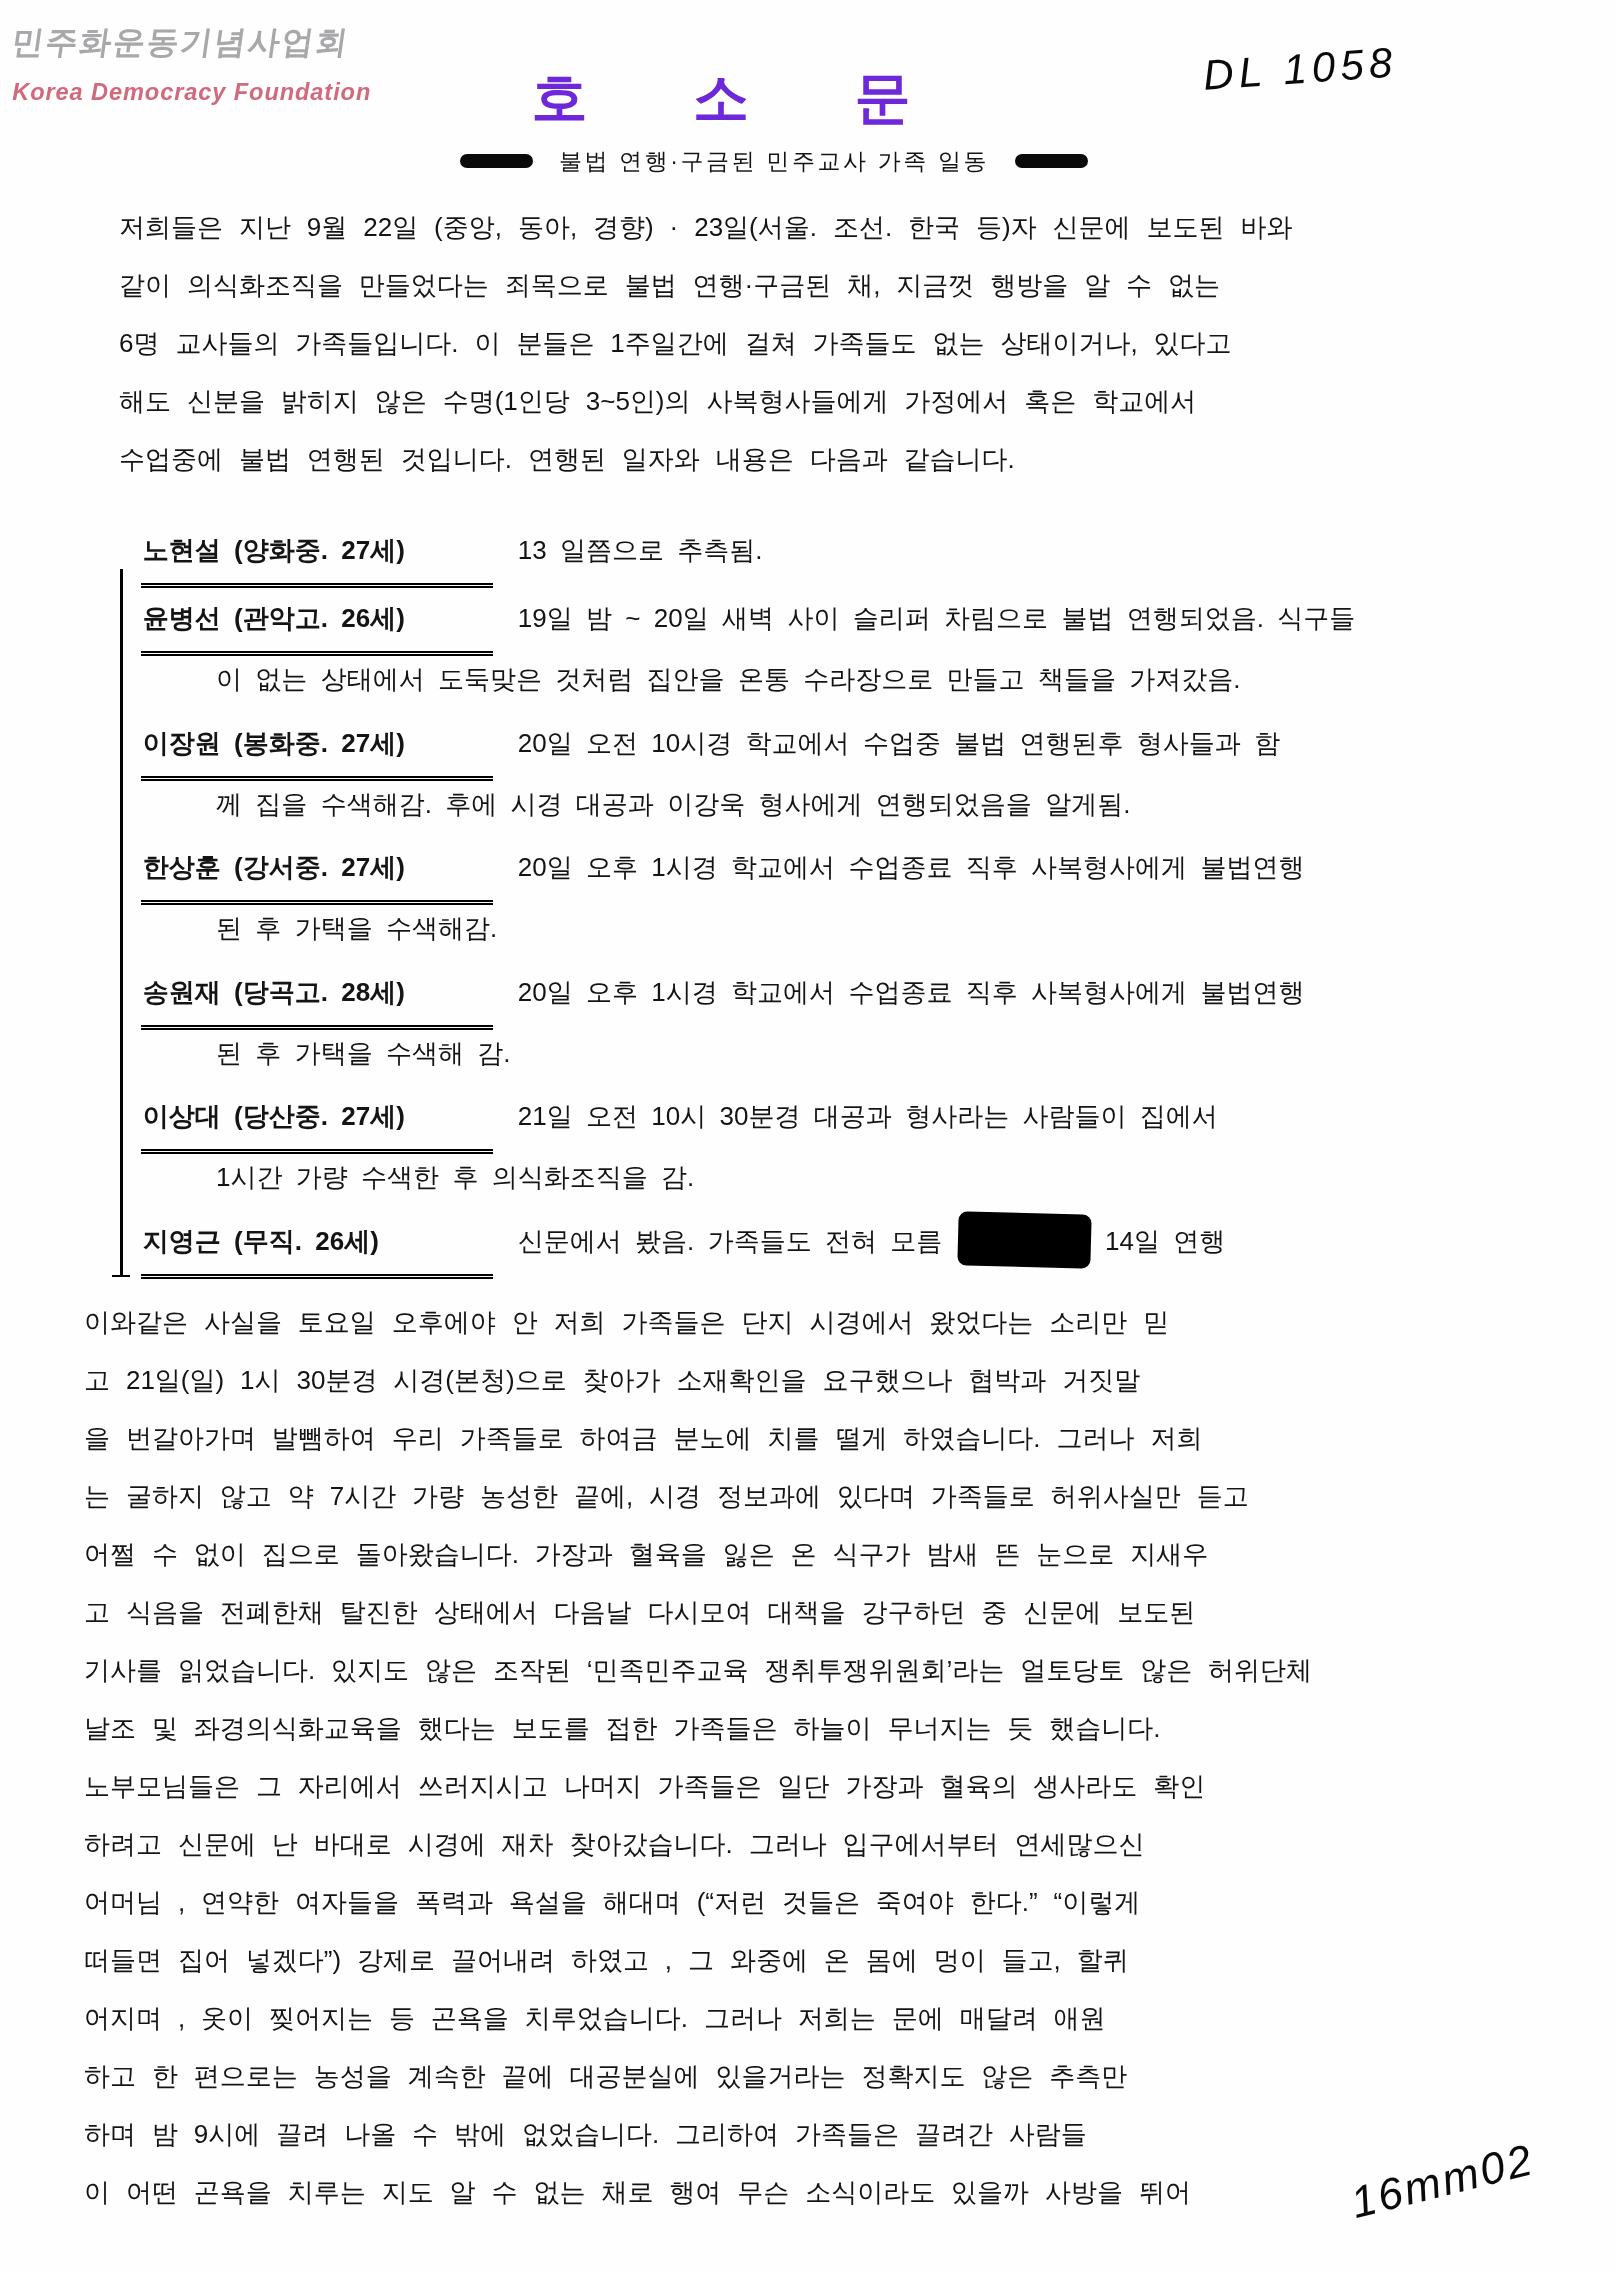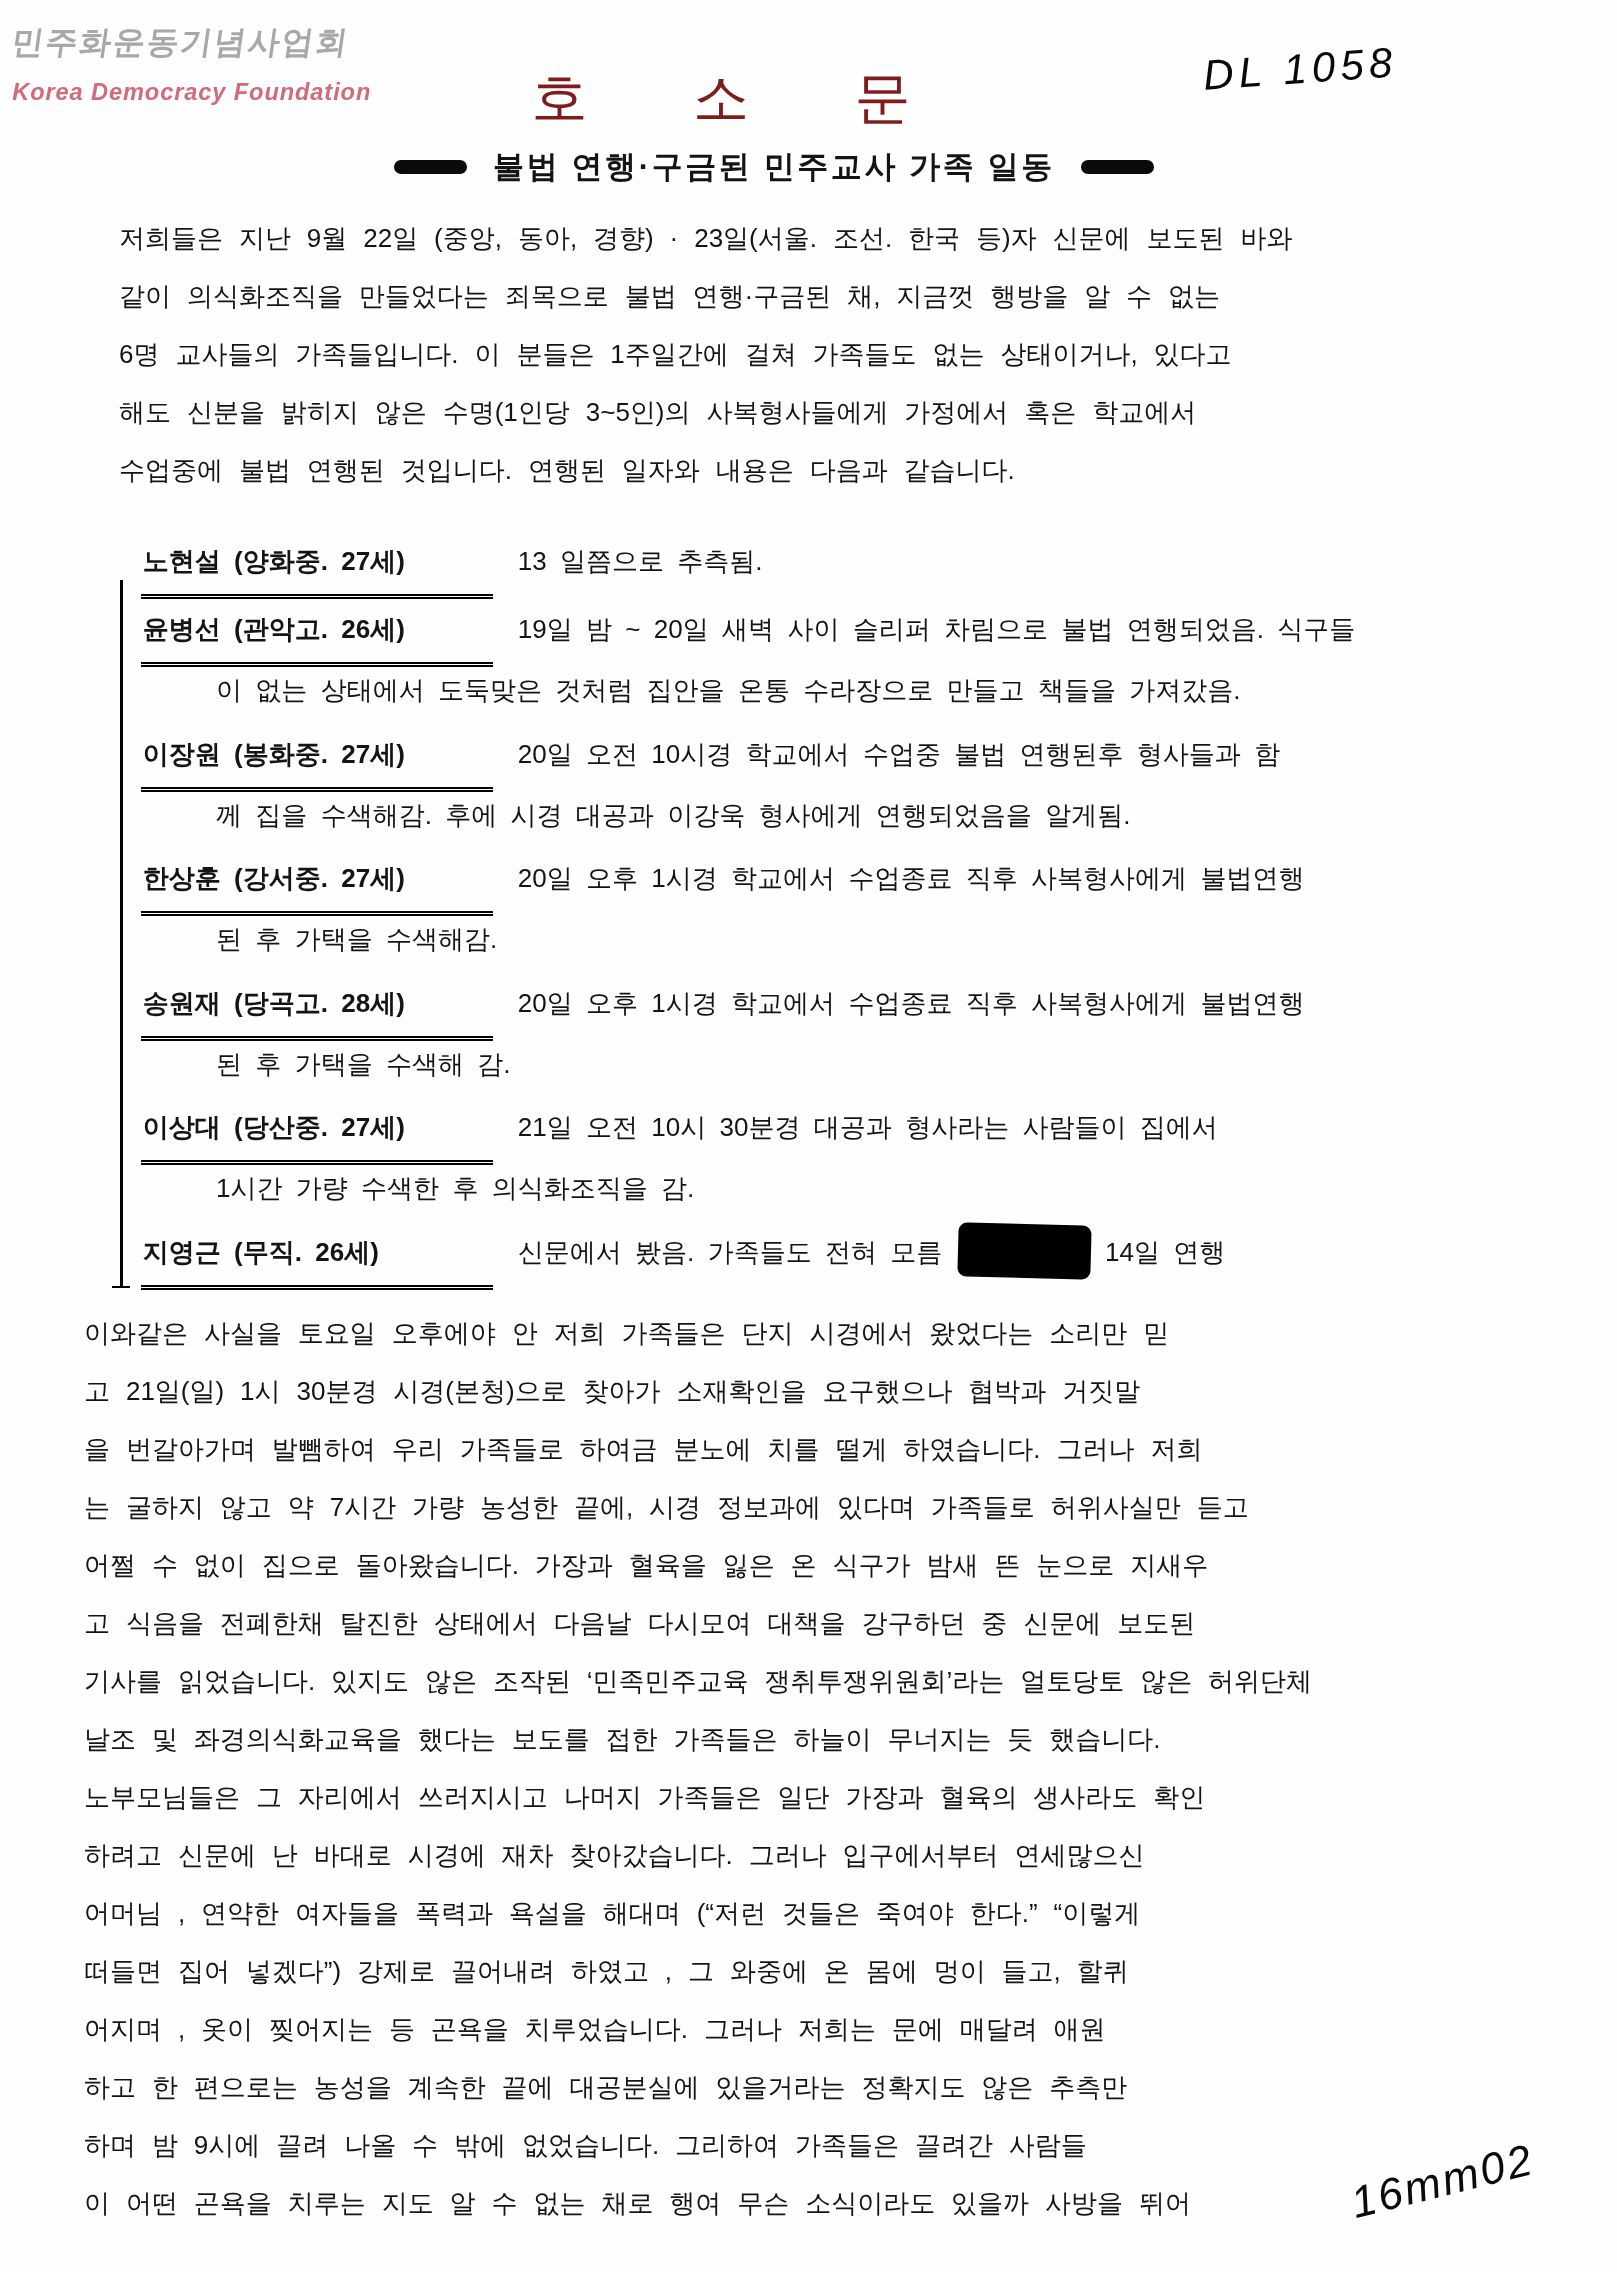--- a/index.html
+++ b/index.html
@@ -19,24 +19,24 @@
   .doc-number{
     position:absolute;top:45px;left:1203px;
     font-size:42px;font-style:italic;letter-spacing:5.2px;
     transform:rotate(-4deg);color:#0a0a0a;
   }
 
   .content{position:absolute;top:61px;left:0;right:0;}
 
   .title{
     margin:0 131px 8.7px 0;text-align:center;
-    font-size:56px;font-weight:400;letter-spacing:45px;color:#7f1d1d;
+    font-size:56px;font-weight:700;letter-spacing:45px;color:#6d28d9;
   }
   .subtitle-row{text-align:center;padding-right:70px;margin-bottom:21px;white-space:nowrap;}
-  .subtitle-text{font-size:31px;font-weight:bold;letter-spacing:2.6px;vertical-align:middle;}
+  .subtitle-text{font-size:23px;font-weight:normal;letter-spacing:2.6px;vertical-align:middle;}
   .dash{display:inline-block;width:73px;height:14px;background:#0a0a0a;border-radius:7px;vertical-align:middle;margin:0 26px;}
 
   .line{white-space:nowrap;}
   .intro{margin-left:119px;font-size:26px;word-spacing:8.7px;}
   .intro .line{height:58px;line-height:58px;}
 
   .list{position:relative;margin:30px 0 0 141px;font-size:26px;word-spacing:6.1px;}
   .bracket{position:absolute;left:-21px;top:51px;bottom:-3.5px;width:2.6px;background:#000;}
   .bracket::after{content:"";position:absolute;bottom:0;left:-7.9px;width:17.5px;height:2.6px;background:#000;}
   .item{height:65px;line-height:65px;white-space:nowrap;margin-top:3.5px;}

